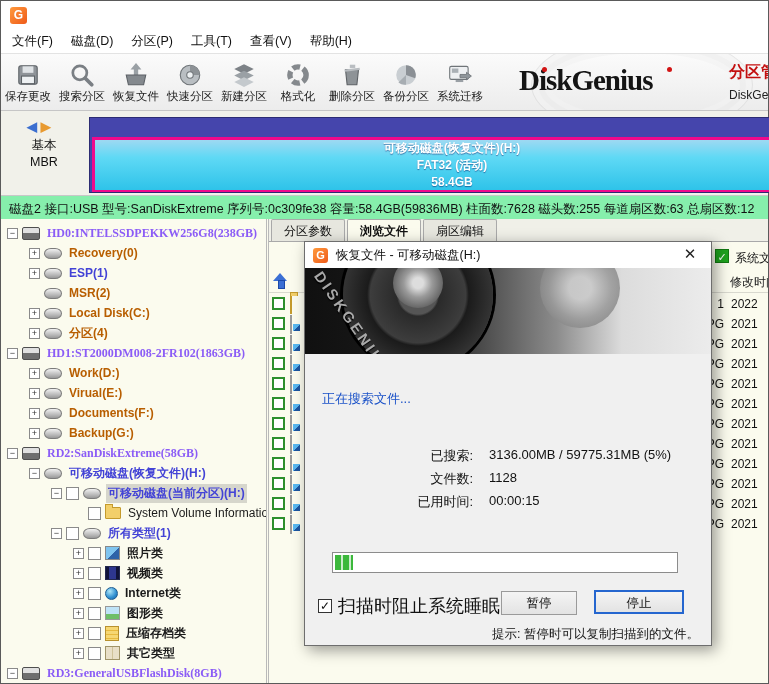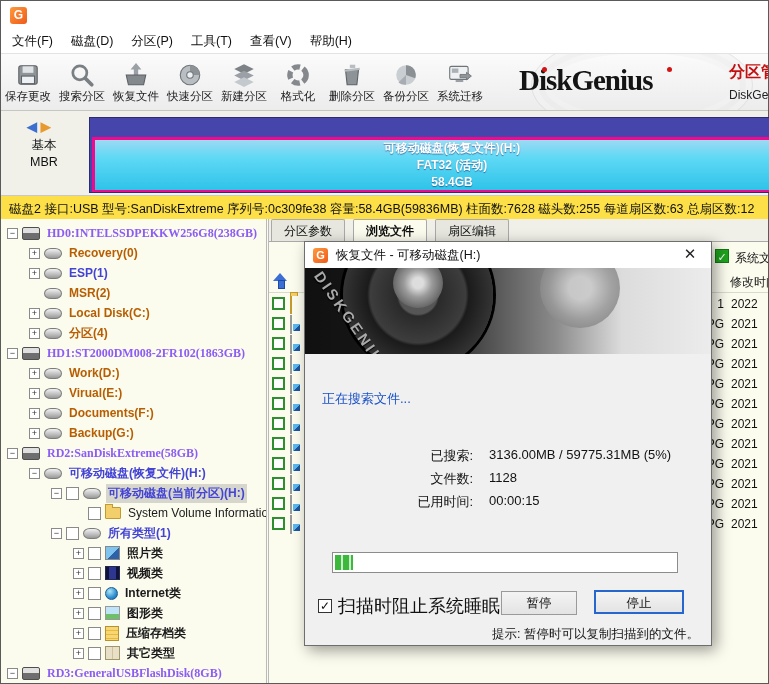--- a/index.html
+++ b/index.html
@@ -42,21 +42,21 @@
   .arrow-left{color:#3c6fd0;} .arrow-right{color:#e89a30;}
   .nav-line{position:absolute;font-size:12.5px;color:#111;width:70px;left:8px;text-align:center;}
   .diskbar{position:absolute;left:88px;top:6px;width:692px;height:76px;background:#4545ac;
            border:1px solid #2c2c72;box-sizing:border-box;overflow:hidden;}
   .partbox{position:absolute;left:2px;top:19px;width:720px;height:56px;box-sizing:border-box;
            border:3px solid #f0098c;background:linear-gradient(180deg,#9ed9f2,#5fd9f5 35%,#2ec3e9);
            display:flex;flex-direction:column;align-items:center;justify-content:center;}
   .partbox div{font-size:12px;font-weight:bold;color:#fff;line-height:17px;text-shadow:0 1px 1px rgba(0,0,80,.45);}
 
   
-  .infobar{height:26px;background:#fde047;border-bottom:1px solid #b6b6b6;display:flex;align-items:center;
+  .infobar{height:26px;background:#86efac;border-bottom:1px solid #b6b6b6;display:flex;align-items:center;
            padding-left:8px;font-size:12.5px;color:#111;white-space:nowrap;overflow:hidden;}
 
   
   .main{position:absolute;top:218px;left:0;right:0;bottom:0;display:flex;}
   .treepanel{width:268px;background:#fbfbee;border-right:3px double #b9b9b9;overflow:hidden;
              box-sizing:border-box;padding-top:4px;}
   .tree-row{height:20px;display:flex;align-items:center;white-space:nowrap;}
   .exp{width:11px;height:11px;box-sizing:border-box;border:1px solid #8a8a8a;background:#fff;
        font-size:9px;line-height:8px;text-align:center;color:#333;margin-right:4px;flex:none;}
   .exp.none{visibility:hidden;}
@@ -86,21 +86,21 @@
   .ti-archive{width:12px;height:13px;border:1px solid #b8912f;background:
      repeating-linear-gradient(180deg,#f6d773 0 3px,#e7b93e 3px 4px);}
   .ti-other{width:13px;height:12px;border:1px solid #a09468;background:
      linear-gradient(90deg,#e8dfc8 0 6px,#cfc29a 6px 7px,#e8dfc8 7px),
      linear-gradient(180deg,#e8dfc8 0 5px,#cfc29a 5px 6px,#e8dfc8 6px);}
 
   
   .rightpanel{flex:1;background:#fbfbee;position:relative;overflow:hidden;}
   .tabs{height:22px;display:flex;background:#f0f0e8;border-bottom:1px solid #a9a9a9;padding-left:2px;}
   .tab{font-size:12px;color:#111;padding:3px 12px 0 12px;border:1px solid #a9a9a9;border-bottom:none;
-       background:#e7e7df;margin-right:8px;border-radius:2px 2px 0 0;}
+       background:#e7e7df;margin-right:2px;border-radius:2px 2px 0 0;}
   .tab.active{background:#fbfbee;font-weight:bold;position:relative;top:0;border-bottom:1px solid #fbfbee;margin-bottom:-1px;}
   .filepanel{position:absolute;top:23px;left:0;right:0;bottom:0;overflow:hidden;}
   .filterbar{position:absolute;top:5px;left:0;right:0;height:20px;}
   .cb-filter{position:absolute;left:446px;top:2px;width:14px;height:14px;background:#1ea31e;border:1px solid #127812;
              color:#fff;font-size:11px;line-height:14px;text-align:center;box-sizing:border-box;}
   .filter-label{position:absolute;left:466px;top:3px;font-size:12px;color:#111;white-space:nowrap;}
   .listheader{position:absolute;top:28px;left:0;right:0;height:22px;border-bottom:1px solid #d9d9cf;}
   .hdr-mod{position:absolute;left:461px;top:4px;font-size:12px;color:#222;white-space:nowrap;}
   .up-icon{position:absolute;left:4px;top:3px;width:15px;height:15px;}
   .up-icon .stem{position:absolute;left:5px;top:7px;width:5px;height:7px;background:#3b6fd4;border:1px solid #1d49a8;}

